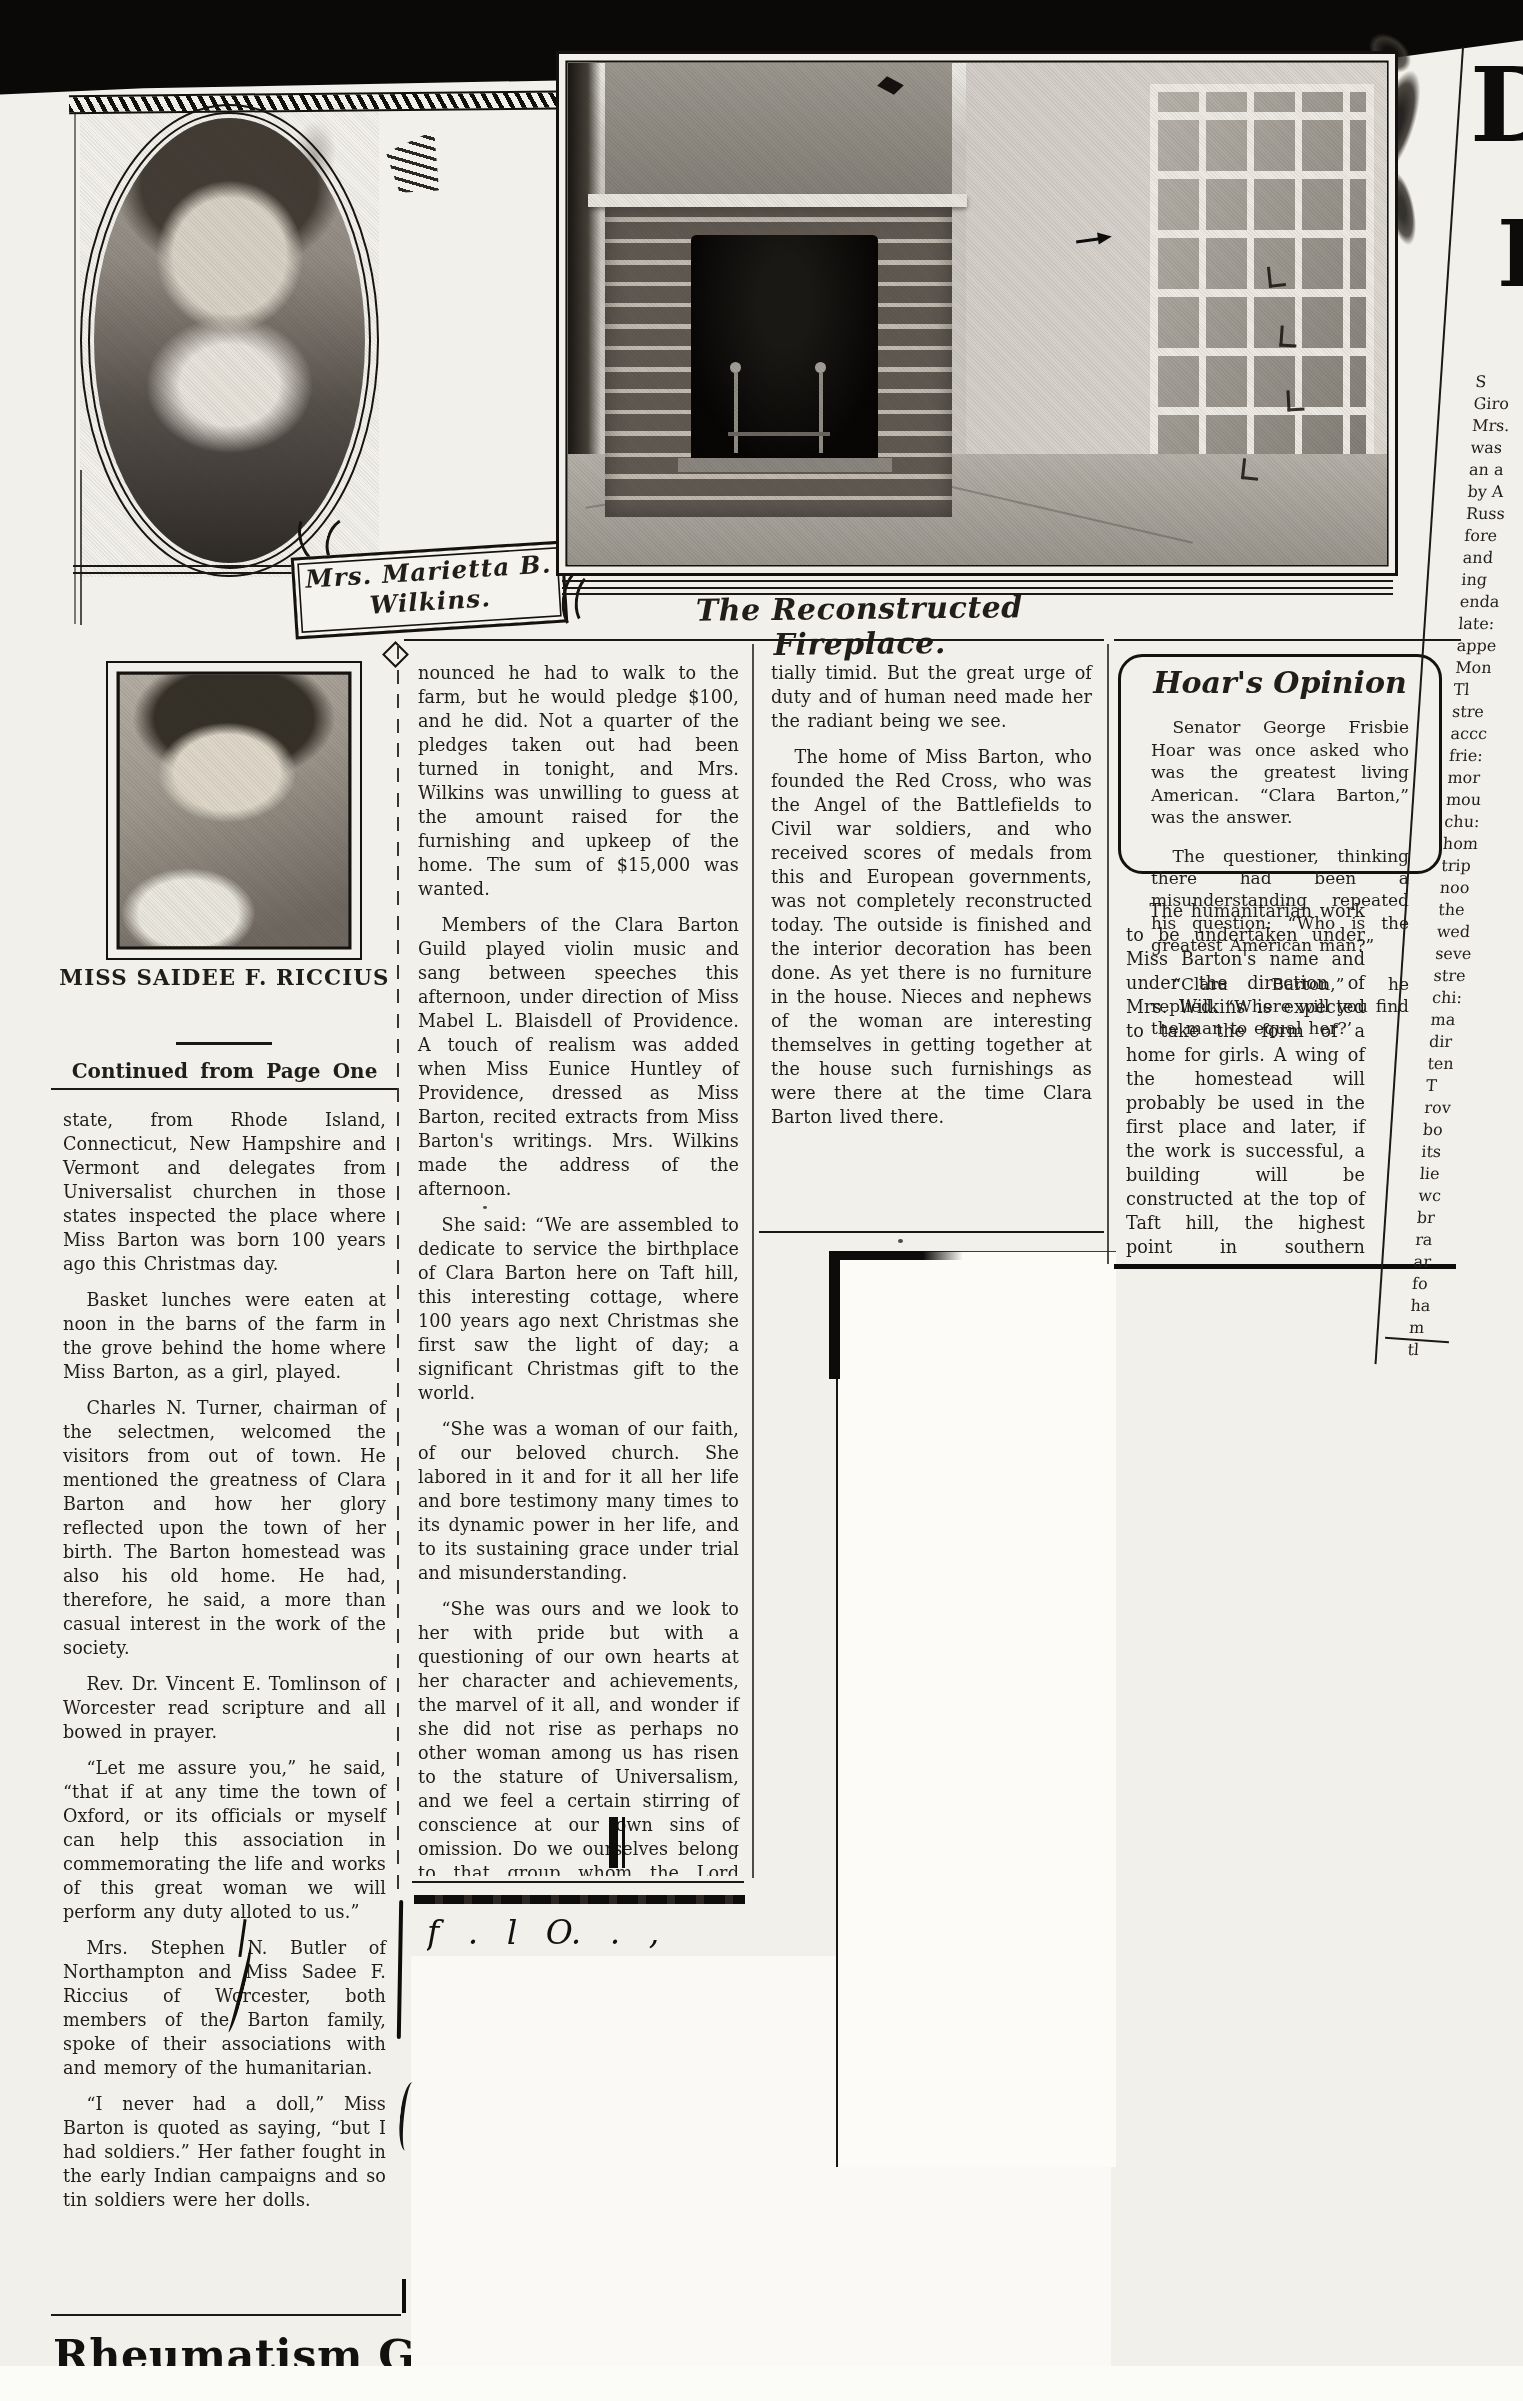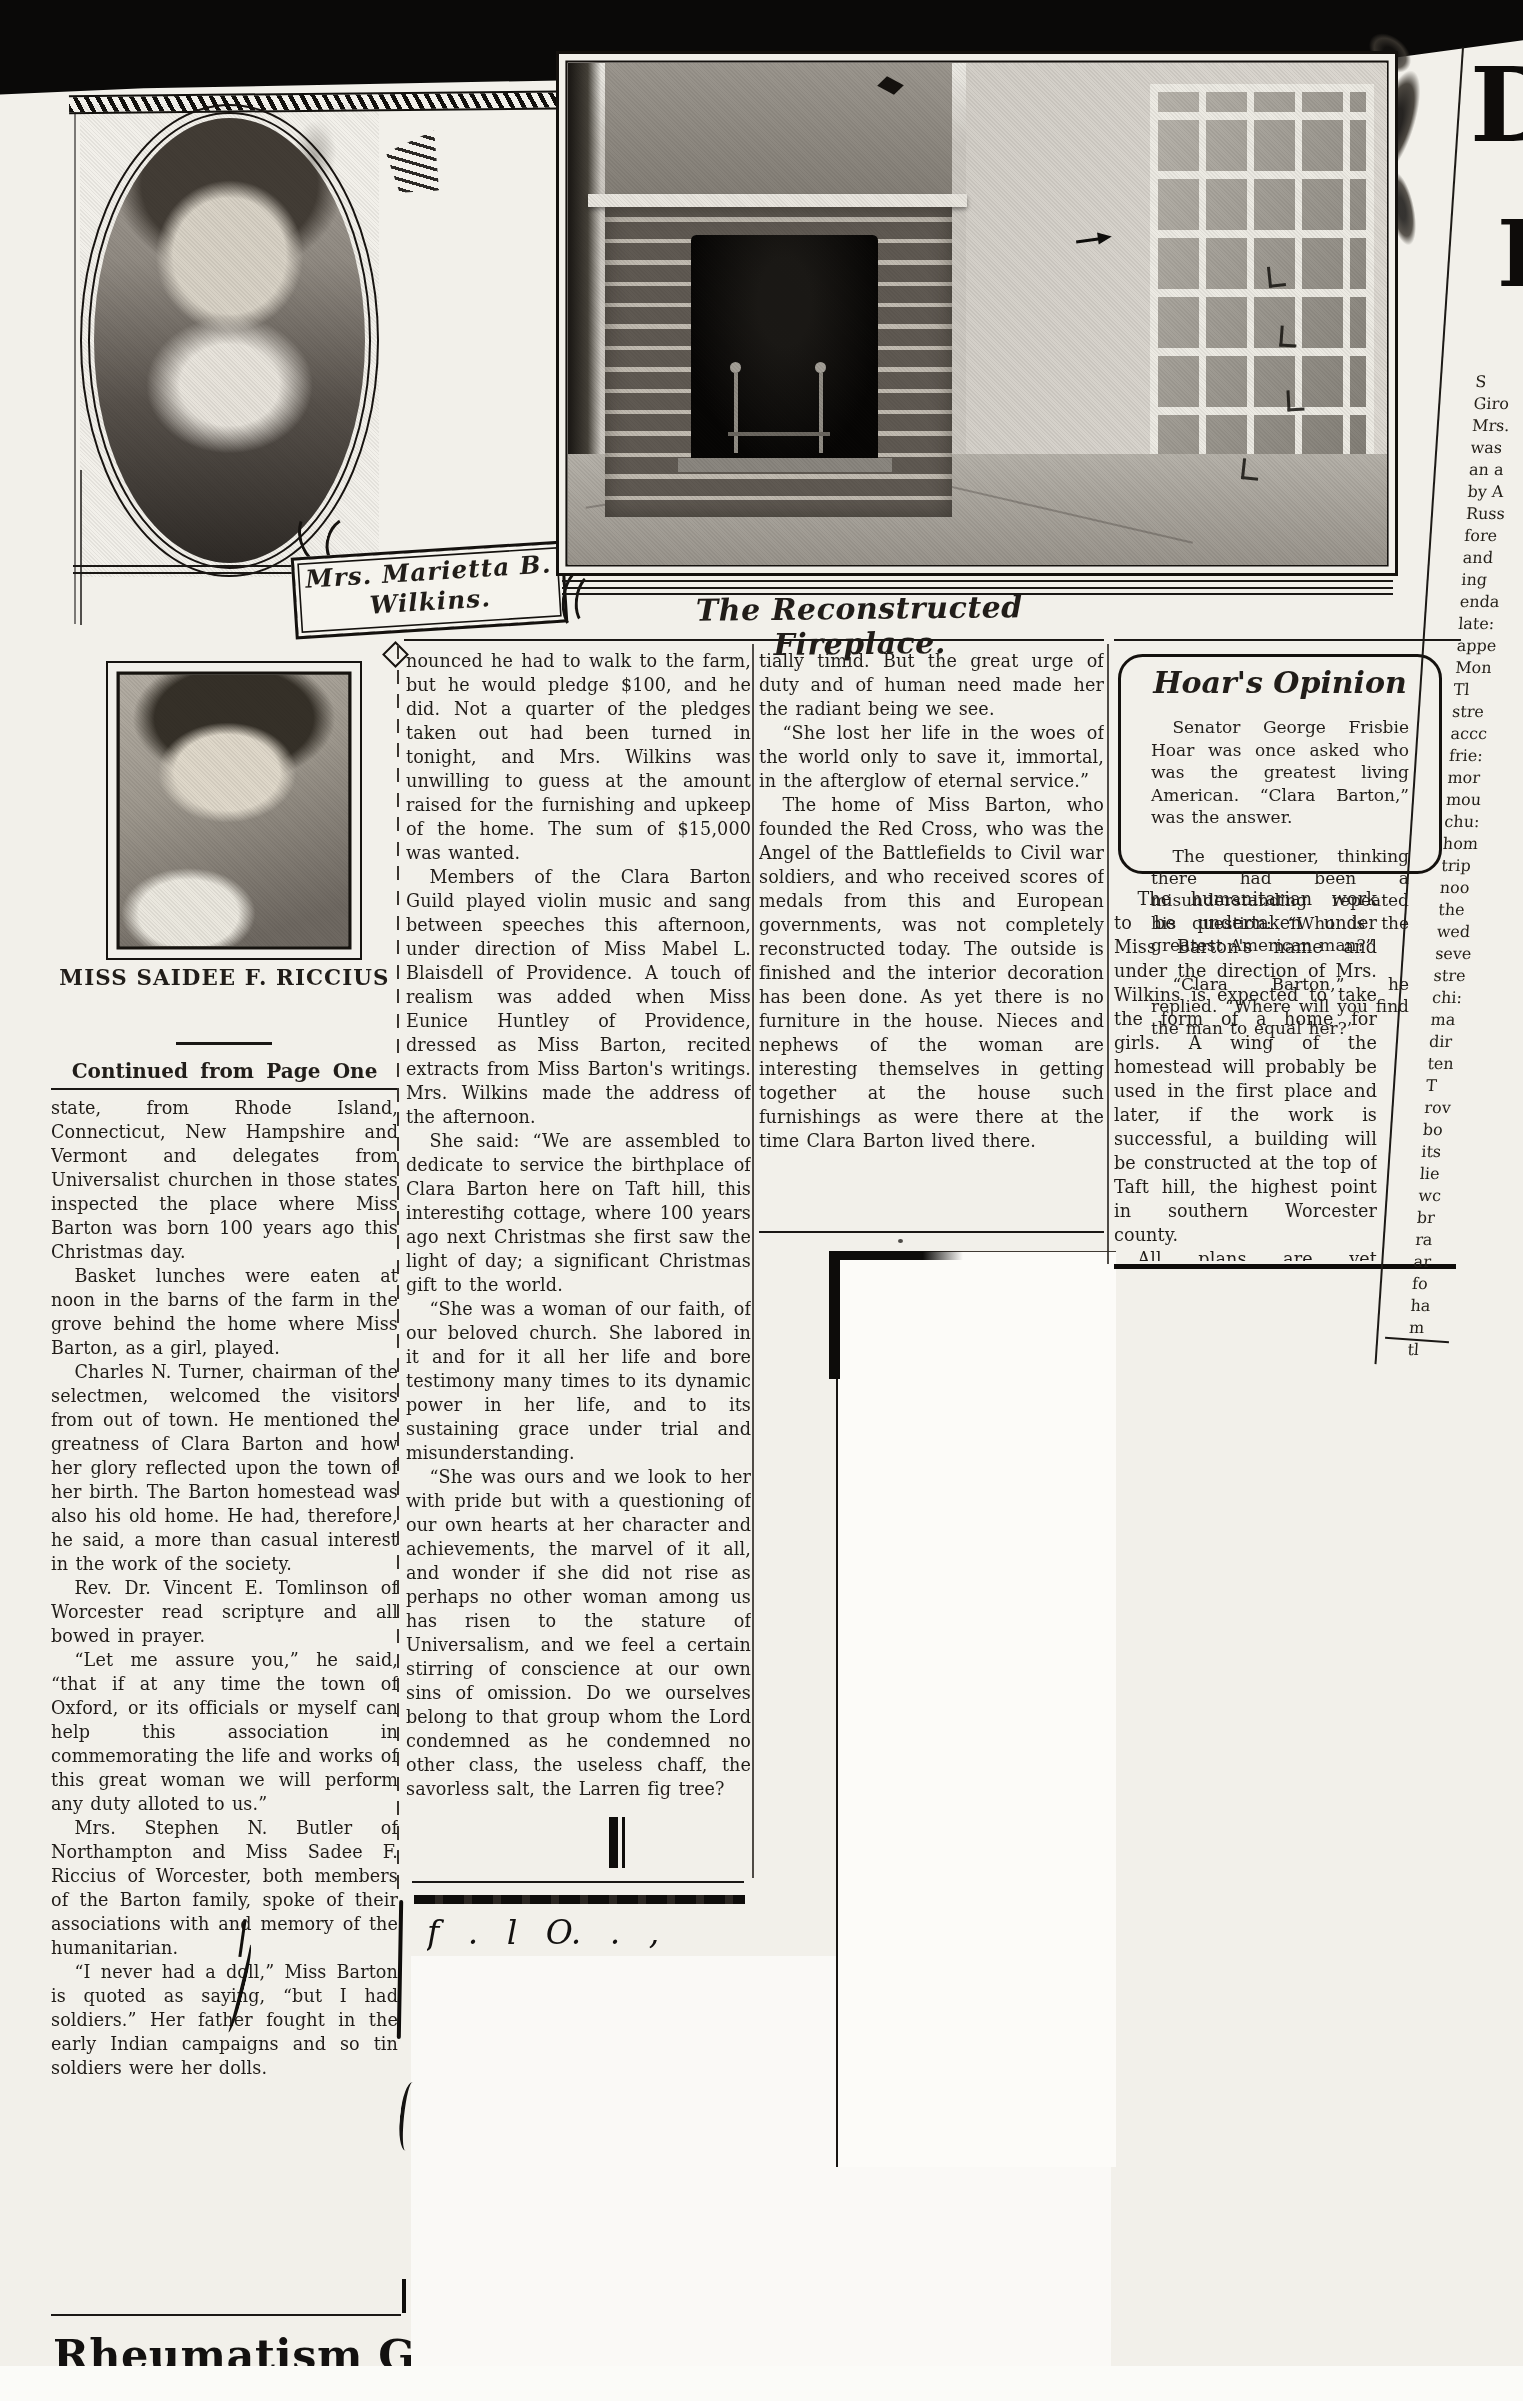--- a/index.html
+++ b/index.html
@@ -80,21 +80,21 @@
     clip-path:polygon(0 20%,100% 0,85% 100%,10% 90%);}
   .arc{position:absolute;border:3.7px solid transparent;border-radius:50%;}
   #orn-sprig{left:299px;top:501px;width:53px;height:64px;border-left-color:#15120f;transform:rotate(-24deg);}
   #orn-sprig2{left:326px;top:516px;width:37px;height:48px;border-left-color:#15120f;transform:rotate(16deg);}
   #orn-curl{left:562px;top:565px;width:38px;height:63px;border-left-color:#15120f;transform:rotate(8deg);}
   #orn-curl2{left:575px;top:573px;width:26px;height:48px;border-left-color:#15120f;transform:rotate(8deg);}
   #diamond-ornament{left:386px;top:645px;width:15px;height:15px;border:2.1px solid #17130f;transform:rotate(45deg);}
   
   .col{position:absolute;font-size:17.6px;line-height:24px;text-align:justify;word-spacing:1.6px;
        letter-spacing:0.1px;overflow:hidden;color:#201c18;}
-  .col p{margin:0;}
+  .col p{margin:12px;}
   .inds p{text-indent:23.5px;}
   .cont p{text-indent:23.5px;}
   .cont p:first-child{text-indent:0;}
   .capt-title{position:absolute;text-align:center;font-weight:bold;}
   #riccius-title{left:51px;top:965px;width:347px;font-size:21.4px;letter-spacing:1.1px;}
   #riccius-sub{left:51px;top:995px;width:347px;font-size:19px;line-height:26px;word-spacing:6.4px;}
   #continued-label{left:51px;top:1059px;width:347px;font-size:20px;word-spacing:5.3px;}
   #hoar-box{left:1118px;top:654px;width:324px;height:220px;border:3.7px solid #14110e;border-radius:24.6px;
     padding:6.4px 14px;box-sizing:border-box;}
   #hoar-title{text-align:center;font-weight:bold;font-style:italic;font-size:30px;margin:2.1px 0 5.3px 0;}
@@ -245,21 +245,20 @@
   <div class="mark" style="left:402px;top:2279px;width:3.7px;height:34px"></div>
   <div class="mark" style="left:609px;top:1817px;width:8.5px;height:51px"></div>
   <div class="mark" style="left:622px;top:1817px;width:2.7px;height:51px"></div>
   <div class="speck" style="position:absolute;left:483px;top:1206px;width:4.3px;height:3.2px"></div>
   <div class="speck" style="position:absolute;left:898px;top:1239px;width:5.3px;height:4.3px"></div>
   <div class="speck" style="position:absolute;left:278px;top:1619px;width:3.2px;height:3.2px"></div>
 
   <div class="abs" id="sep-bc"></div>
   <div class="col cont" style="left:759px;top:649px;width:345px;height:577px">
       <p>tially timid. But the great urge of duty and of human need made her the radiant being we see.</p>
-      <p>“She lost her life in the woes of the world only to save it, immortal, in the afterglow of eternal service.”</p>
       <p>The home of Miss Barton, who founded the Red Cross, who was the Angel of the Battlefields to Civil war soldiers, and who received scores of medals from this and European governments, was not completely reconstructed today. The outside is finished and the interior decoration has been done. As yet there is no furniture in the house. Nieces and nephews of the woman are interesting themselves in getting together at the house such furnishings as were there at the time Clara Barton lived there.</p>
     </div>
   <div class="hr" style="left:759px;top:1231px;width:345px;height:1.6px"></div>
 
   <div class="abs" id="sep-cd"></div>
   <div class="hr" style="left:1114px;top:639px;width:347px;height:2.1px"></div>
   <div class="abs" id="hoar-box">
     <div id="hoar-title">Hoar's Opinion</div>
     <div id="hoar-text">
         <p>Senator George Frisbie Hoar was once asked who was the greatest living American. “Clara Barton,” was the answer.</p>

